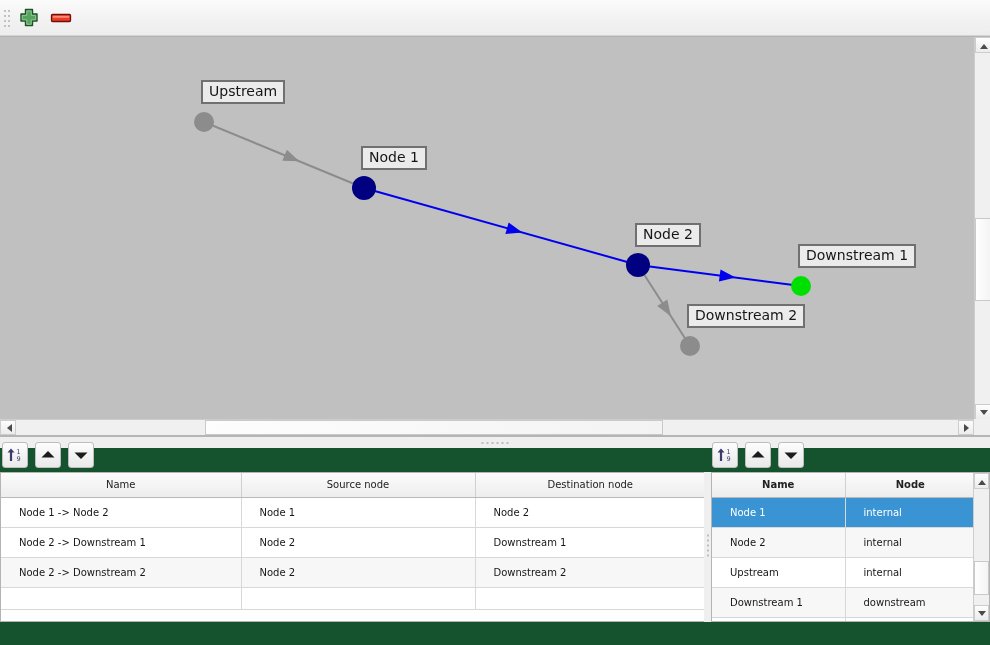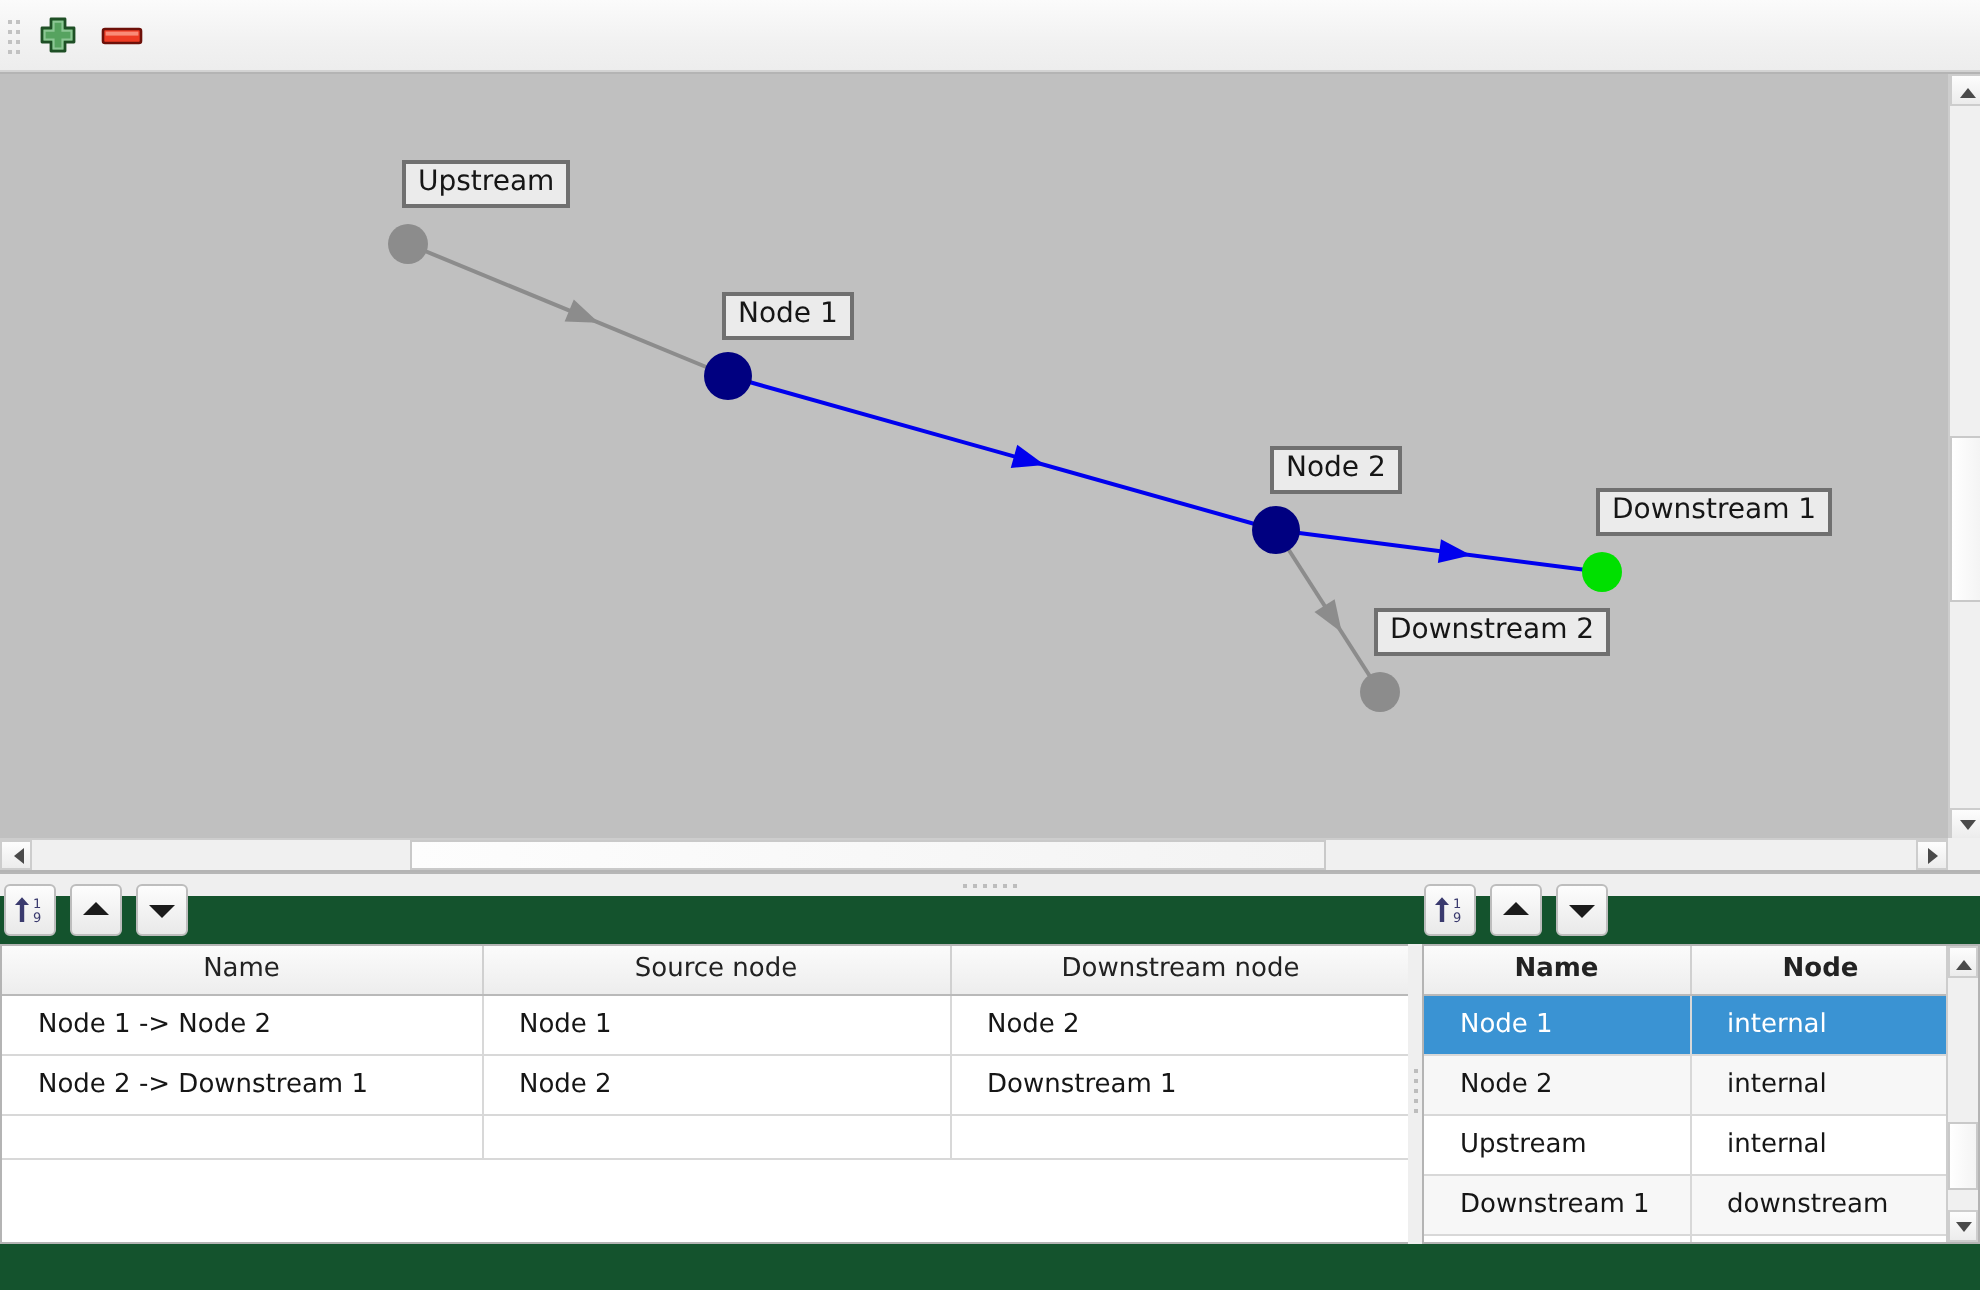--- a/index.html
+++ b/index.html
@@ -180,21 +180,21 @@
     box-sizing: border-box;
     overflow: hidden;
   }
   #tbl-left  { left: 0px;   width: 706px; height: 150px; }
   #tbl-right { left: 711px; width: 279px; height: 150px; }
 
   table.grid {
     border-collapse: collapse;
     table-layout: fixed;
     width: 100%;
-    font-size: 13px;
+    font-size: 10px;
   }
   table.grid th {
     height: 24px;
     background: linear-gradient(to bottom,#fbfbfb,#ededed);
     border-right: 1px solid #d0d0d0;
     border-bottom: 1px solid #b9b9b9;
     font-weight: normal;
     color: #222;
     text-align: center;
     padding: 0 4px;
@@ -364,33 +364,38 @@
     <table class="grid" id="edges-grid">
       <colgroup>
           <col style="width:240px">
           <col style="width:234px">
           <col>
         </colgroup>
       <thead>
           <tr id="edges-head">
             <th>Name</th>
             <th>Source node</th>
-            <th>Downstream node</th>
+            <th>Destination node</th>
           </tr>
         </thead>
       <tbody id="edges-body">
           <tr>
             <td>Node 1 -&gt; Node 2</td>
             <td>Node 1</td>
             <td>Node 2</td>
           </tr>
           <tr>
             <td>Node 2 -&gt; Downstream 1</td>
             <td>Node 2</td>
             <td>Downstream 1</td>
+          </tr>
+          <tr class="alt">
+            <td>Node 2 -&gt; Downstream 2</td>
+            <td>Node 2</td>
+            <td>Downstream 2</td>
           </tr>
           <tr class="empty">
             <td></td>
             <td></td>
             <td></td>
           </tr>
         </tbody>
     </table>
   </div>
 

